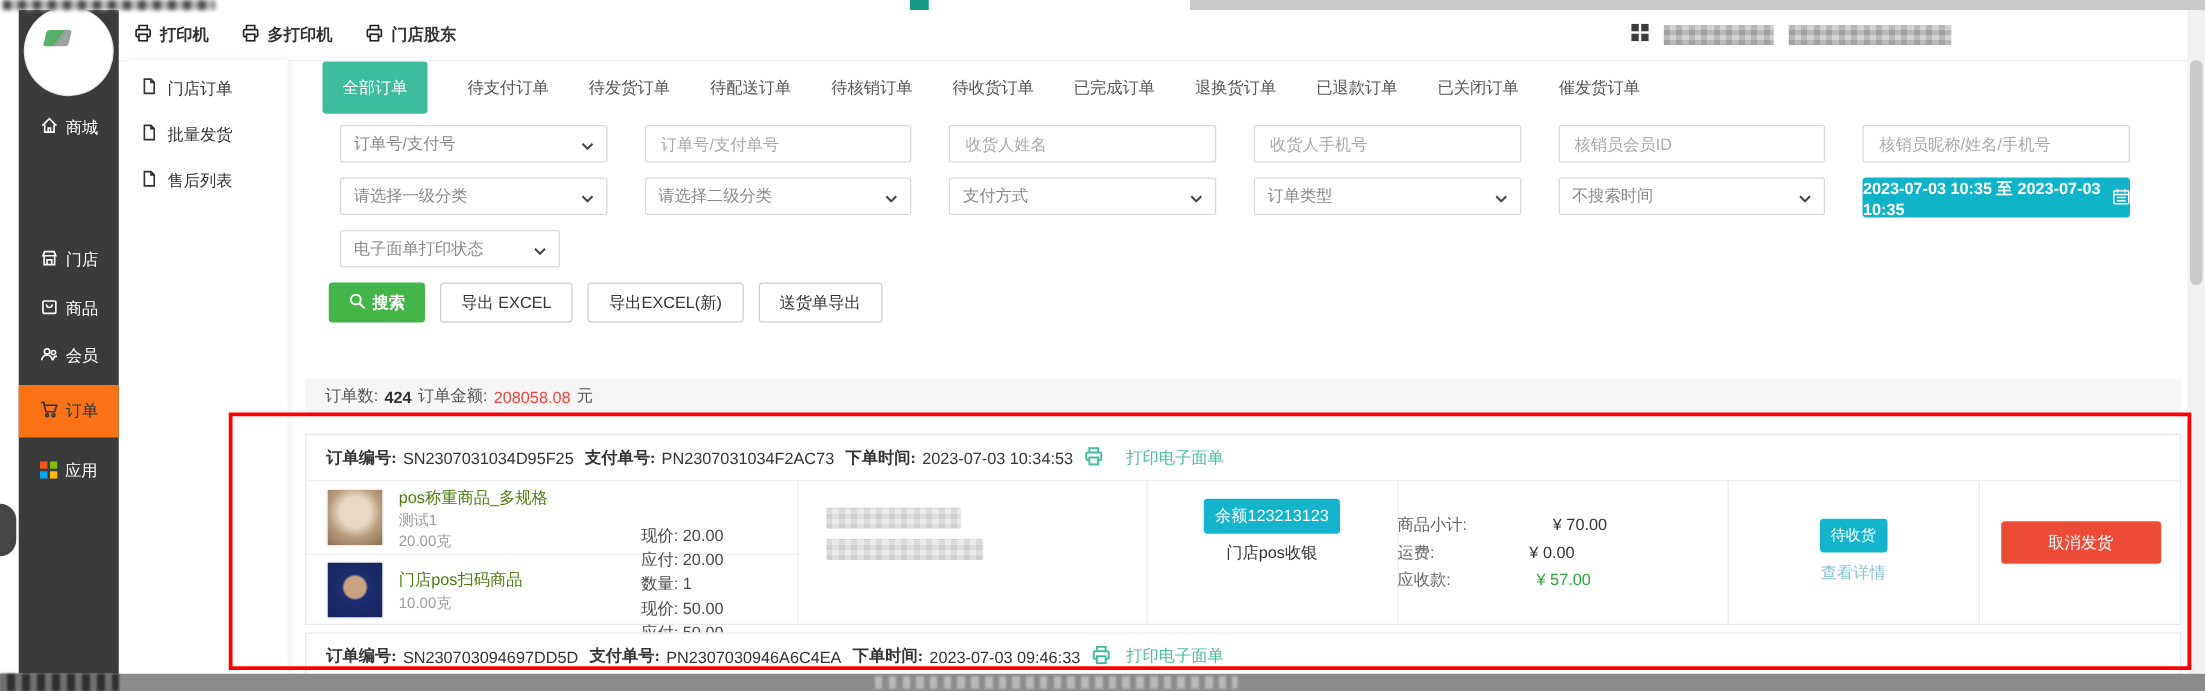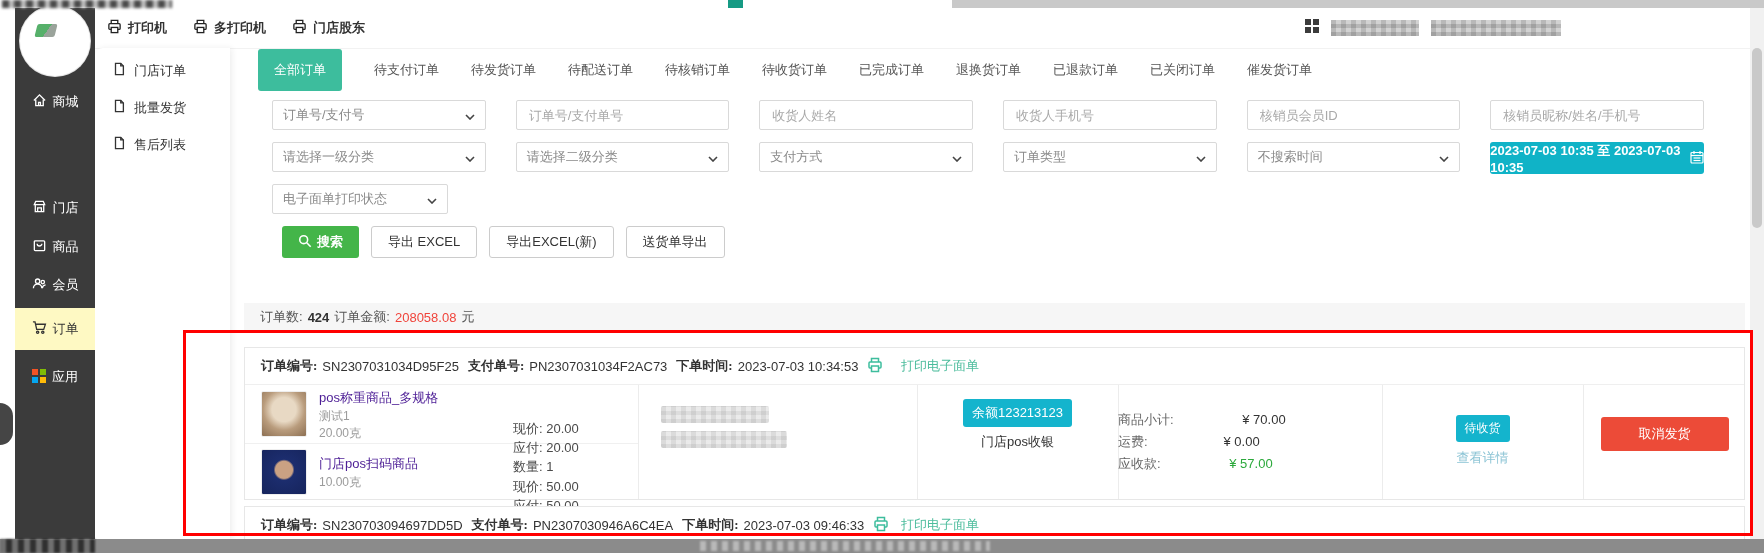--- a/index.html
+++ b/index.html
@@ -13,21 +13,21 @@
   .top-edge .green-sq{position:absolute;left:728px;top:0;width:15px;height:8px;background:#169a84;}
   .top-edge .gray-bar{position:absolute;left:952px;top:0;right:0;height:8px;background:#c9c9c9;}
 
   
   .sidebar{position:absolute;left:15px;top:8px;width:80px;height:531px;background:#3b3b3b;z-index:3;}
   .avatar{position:absolute;left:5px;top:-2px;width:70px;height:70px;border-radius:50%;background:#fff;box-shadow:0 0 0 1px #e5e5e5;}
   .avatar .logo-mark{position:absolute;left:16px;top:18px;width:20px;height:13px;
     background:linear-gradient(115deg,#56b06a 55%,#9aa39b 55%);transform:skewX(-14deg);border-radius:2px;}
   .side-item{position:absolute;left:0;width:80px;height:38px;display:flex;align-items:center;justify-content:center;
     gap:6px;color:#fff;font-size:13px;cursor:pointer;}
-  .side-item.active{background:#fef9c3;color:#333;height:42px;}
+  .side-item.active{background:#f97316;color:#333;height:42px;}
   .side-item svg{flex:0 0 auto;}
   .apps-grid rect{stroke:none;}
 
   
   .subsidebar{position:absolute;left:95px;top:48px;width:135px;height:491px;background:#fff;
     border-radius:8px 0 0 0;box-shadow:2px 0 6px rgba(0,0,0,.07);z-index:2;padding-top:4px;box-sizing:border-box;}
   .sub-item{display:flex;align-items:center;gap:8px;height:37px;padding-left:17px;color:#333;font-size:13px;cursor:pointer;}
 
   
   .topbar{position:absolute;left:95px;top:8px;width:1669px;height:40px;background:#fff;z-index:1;
@@ -51,21 +51,21 @@
   .frow1{top:52px;} .frow2{top:94px;}
   .field{height:30px;border:1px solid #d9d9d9;border-radius:2px;background:#fff;display:flex;align-items:center;
     padding:0 10px;font-size:13px;color:#8a8a8a;box-sizing:border-box;cursor:pointer;}
   .field input{border:none;outline:none;width:100%;font-size:13px;color:#333;font-family:inherit;background:transparent;}
   .field input::placeholder{color:#a9a9a9;}
   .field .chev{margin-left:auto;}
   .single-select{position:absolute;left:42px;top:136px;width:176px;}
   .date-btn{height:32px;border:none;border-radius:3px;background:#10b3c7;color:#fff;font-weight:bold;font-size:13px;
     display:flex;align-items:center;justify-content:center;gap:8px;cursor:pointer;}
 
-  .btnrow{position:absolute;left:52px;top:178px;display:flex;gap:12px;align-items:flex-start;}
+  .btnrow{position:absolute;left:33px;top:178px;display:flex;gap:12px;align-items:flex-start;}
   .btn{height:32px;border-radius:3px;font-size:13px;display:flex;align-items:center;justify-content:center;
     padding:0 16px;cursor:pointer;box-sizing:border-box;}
   .btn.green{background:#44b549;color:#fff;gap:5px;font-weight:bold;border:none;}
   .btn.plain{background:#fff;border:1px solid #ccc;color:#333;}
 
   .summary{position:absolute;left:14px;top:255px;width:1501px;height:28px;background:#f6f6f6;
     display:flex;align-items:center;padding-left:16px;box-sizing:border-box;font-size:13px;color:#555;gap:5px;}
   .summary .num{font-weight:bold;color:#333;}
   .summary .red{color:#f0443b;}
 
@@ -79,21 +79,21 @@
   .ohead .printer{margin-left:4px;}
   .print-link{position:absolute;left:656px;color:#4cbc9c;cursor:pointer;}
   .obody{position:absolute;left:0;top:37px;right:0;bottom:0;}
   .vline{position:absolute;top:0;bottom:0;width:1px;background:#ececec;}
   .prow{position:absolute;left:0;width:393px;height:58px;}
   .prow1{top:0;border-bottom:1px solid #f0f0f0;}
   .prow2{top:58px;}
   .thumb{position:absolute;left:16px;top:6px;width:46px;height:46px;border-radius:2px;border:1px solid #eee;box-sizing:border-box;}
   .thumb.cat{background:radial-gradient(circle at 50% 40%,#e8d9c4 0 35%,#b99c7d 60%,#8c6f52 100%);}
   .thumb.man{background:radial-gradient(circle at 50% 45%,#caa183 0 26%,#1c2d6e 32%,#16245c 100%);}
-  .pname{position:absolute;left:74px;font-size:13px;color:#4c1d95;cursor:pointer;white-space:nowrap;}
+  .pname{position:absolute;left:74px;font-size:13px;color:#4d7c0f;cursor:pointer;white-space:nowrap;}
   .pgray{position:absolute;left:74px;font-size:12px;color:#9b9b9b;white-space:nowrap;}
   .pprice{position:absolute;left:268px;font-size:13px;color:#4a4a4a;line-height:19px;white-space:nowrap;margin-top:32px;}
   .cens{position:absolute;border-radius:2px;}
   .pay-col{position:absolute;left:672px;top:0;width:201px;text-align:center;}
   .pay-badge{display:inline-block;margin-top:14px;background:#14b4cd;color:#fff;font-weight:normal;font-size:13px;
     padding:5px 9px;border-radius:3px;}
   .pay-method{margin-top:6px;font-size:13px;color:#333;}
   .totals{position:absolute;left:873px;top:24px;width:258px;}
   .trow{display:flex;line-height:22px;font-size:13px;}
   .tlabel{color:#666;}

